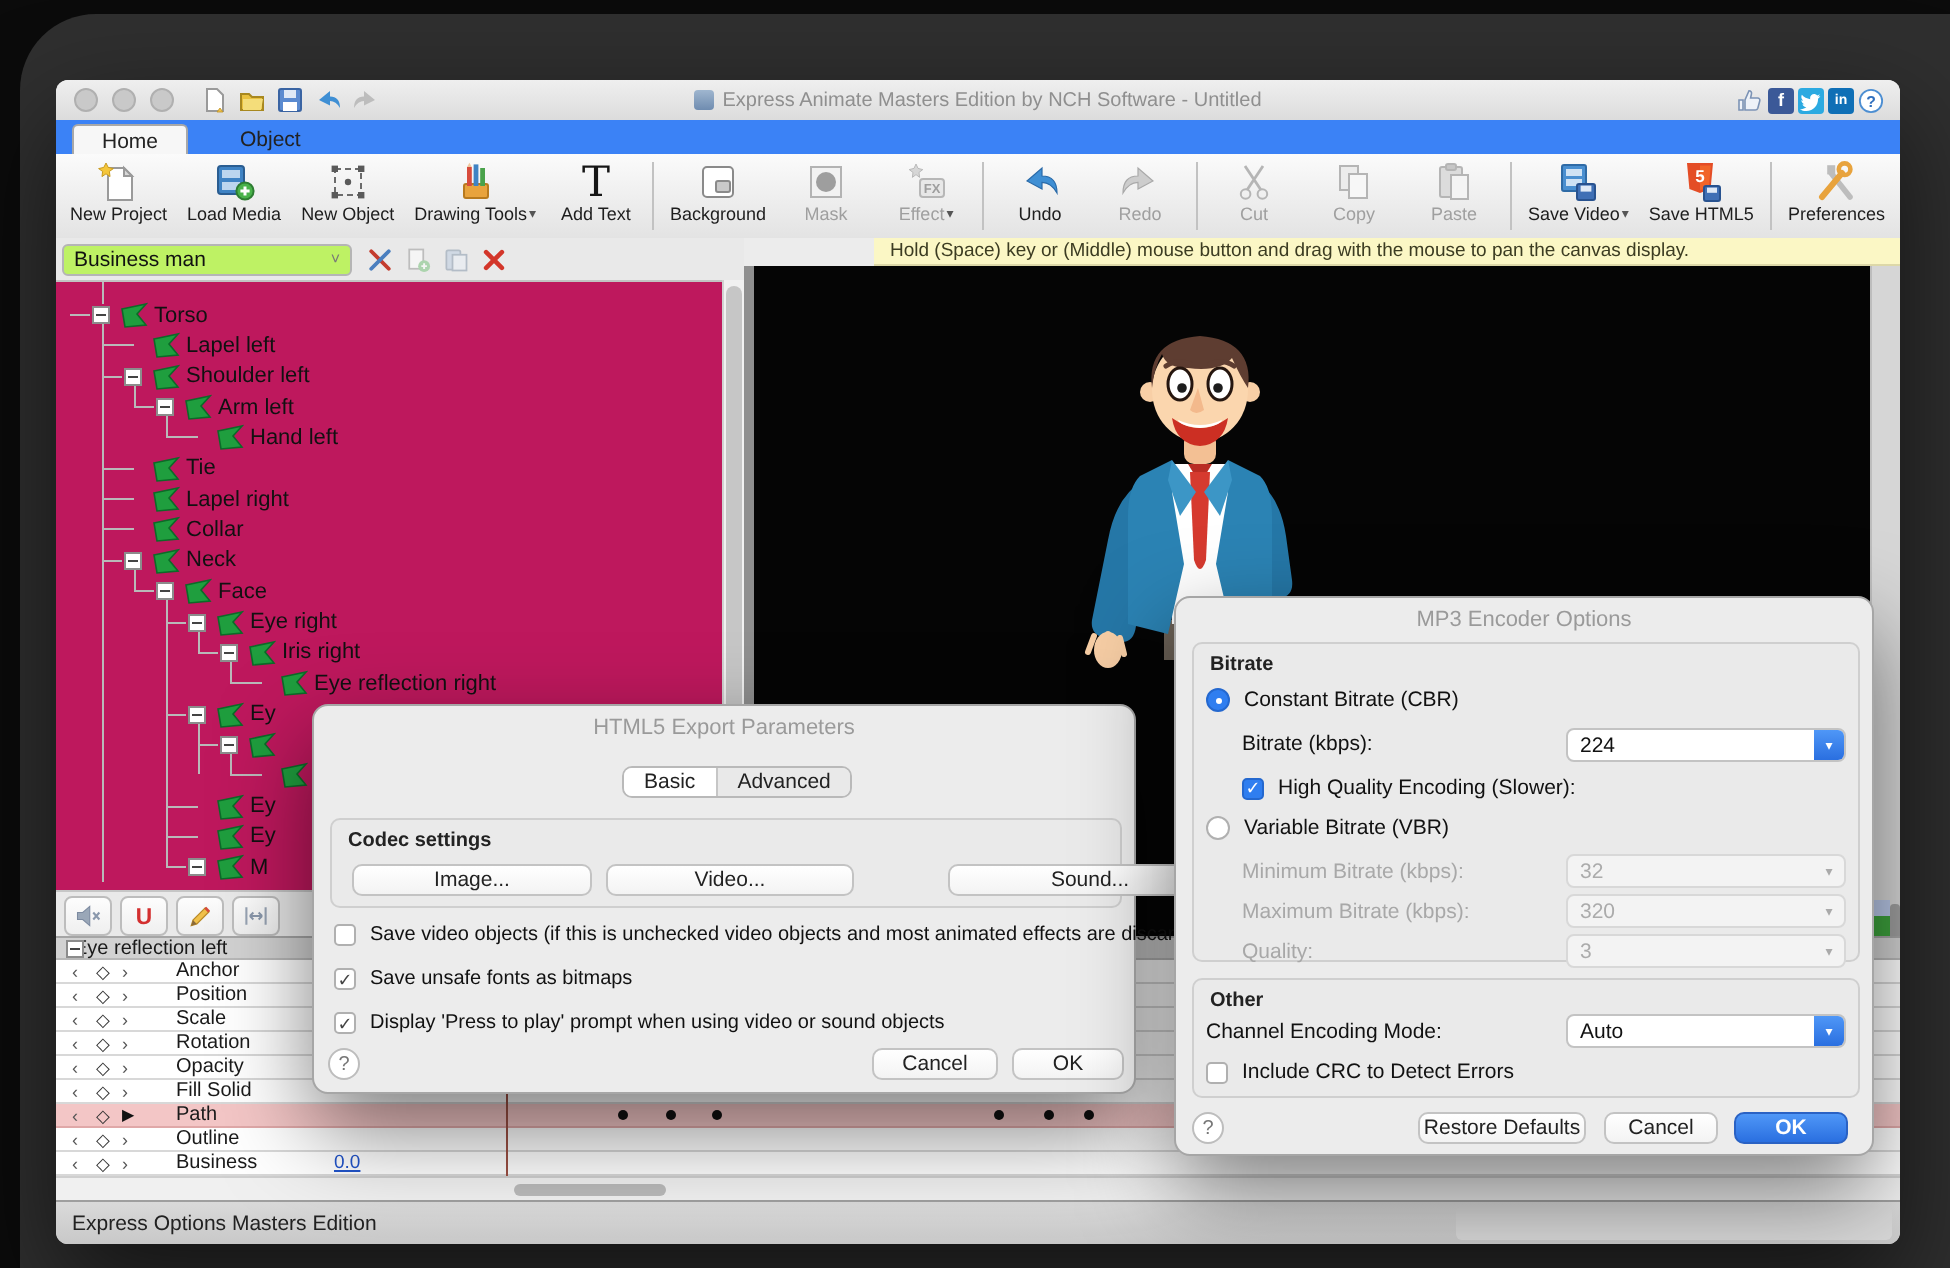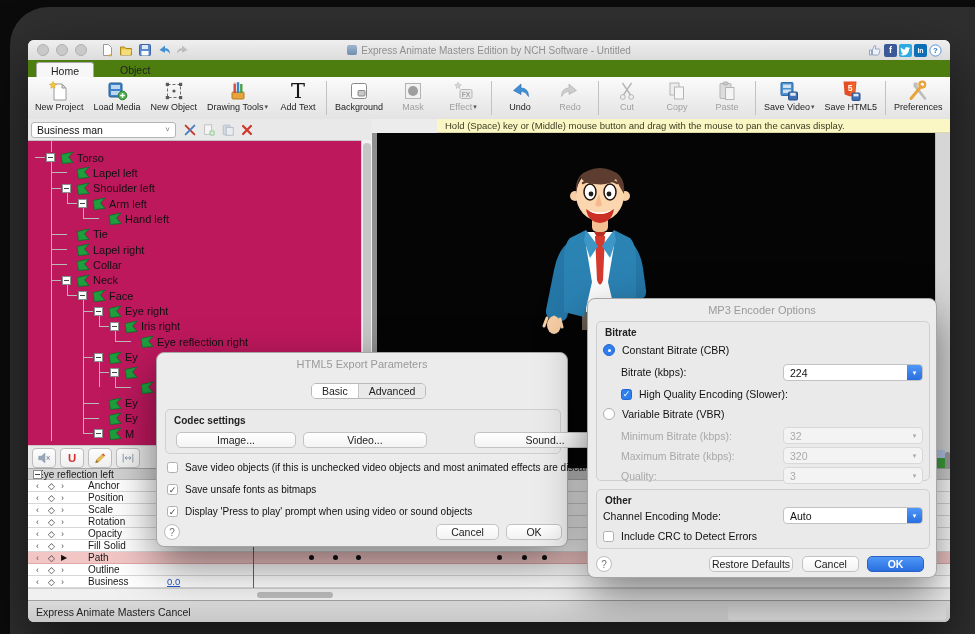--- a/index.html
+++ b/index.html
@@ -17,42 +17,42 @@
   .qicons{display:flex;gap:4px;margin-left:12px;align-items:center;}
   .qicon{width:15px;height:15px;display:flex;align-items:center;justify-content:center;}
   .qicon svg{width:14px;height:14px;}
   .title-center{position:absolute;left:0;right:0;text-align:center;color:#8f8f8f;font-size:10px;pointer-events:none;
        display:flex;justify-content:center;align-items:center;gap:4px;}
   .appico{display:inline-block;width:10px;height:10px;background:linear-gradient(#9fb6cf,#6f8cb0);border-radius:2px;}
   .social{position:absolute;right:8px;top:3px;display:flex;gap:2px;align-items:center;}
   .sq{width:13px;height:13px;border-radius:2px;display:flex;align-items:center;justify-content:center;color:#fff;
       font-size:9px;font-weight:bold;}
   
-  .tabrow{position:absolute;left:0;top:20px;right:0;height:17px;background:#4d7c0f;border-bottom:3px solid #ef4444;text-decoration:underline;}
+  .tabrow{position:absolute;left:0;top:20px;right:0;height:17px;background:#3b82f6;border-bottom:3px solid #ef4444;text-decoration:underline;}
   .rtab{position:absolute;top:2px;height:15px;padding:0 14px;display:flex;align-items:center;font-size:10.5px;color:#222;}
   .rtab.active{background:#f7f7f7;border:1px solid #a8a8a8;border-bottom:none;border-radius:3px 3px 0 0;}
   
   .toolbar{position:absolute;left:0;top:37px;right:0;height:42px;background:linear-gradient(#fbfbfb,#e3e3e3);
       border-bottom:1px solid #a9a9a9;display:flex;align-items:stretch;padding:0 2px;}
   .tb-btn{display:flex;flex-direction:column;align-items:center;justify-content:flex-start;padding:2px 5px 1px;min-width:40px;}
   .tb-ic{height:23px;display:flex;align-items:center;justify-content:center;}
   .tb-ic svg{width:22px;height:22px;}
   .tb-lblw{display:flex;align-items:center;gap:1px;}
   .tb-lbl{font-size:9px;color:#1d1d1d;white-space:nowrap;}
   .tb-btn.disabled .tb-lbl{color:#9f9f9f;}
   .tb-caret{font-size:7px;color:#555;}
   .tb-sep{width:1px;background:#c2c2c2;margin:4px 3px;}
   
   .hintbar{position:absolute;left:344px;top:79px;right:0;height:14px;background:#ececec;border-bottom:1px solid #c9c9c9;}
   .hintyellow{position:absolute;left:65px;top:0;right:0;bottom:0;background:#fbf7c5;border-bottom:1px solid #ddd8a8;
       display:flex;align-items:center;padding-left:8px;font-size:9.5px;color:#3c3c22;white-space:nowrap;overflow:hidden;}
   
   .leftpanel{position:absolute;left:0;top:79px;width:344px;height:349px;background:#e9e9e9;}
   .combo-row{position:absolute;left:0;top:0;right:0;height:21px;display:flex;align-items:center;padding-left:3px;}
-  .combo{height:16px;background:#ffffff;border:1px solid #b5b5b5;border-radius:3px;display:flex;align-items:center;
+  .combo{height:16px;background:#bef264;border:1px solid #b5b5b5;border-radius:3px;display:flex;align-items:center;
       justify-content:space-between;padding:0 5px;font-size:10.5px;color:#111;box-sizing:border-box;}
   .obj-combo{width:145px;}
   .chev{font-size:8px;color:#777;}
   .mini-tools{display:flex;gap:2px;margin-left:5px;}
   .mini-btn{width:17px;height:16px;display:flex;align-items:center;justify-content:center;}
   .mini-btn svg{width:14px;height:14px;}
   .tree{position:absolute;left:0;top:21px;width:333px;height:305px;background:#be185d;border-top:1px solid #c2c2c2;overflow:hidden;}
   .vscroll{position:absolute;left:333px;top:21px;width:11px;height:305px;background:#f1f1f1;border-left:1px solid #d2d2d2;box-sizing:border-box;}
   .vthumb{position:absolute;left:1px;width:8px;border-radius:4px;background:#c6c6c6;}
   .trow{position:absolute;height:15px;display:flex;align-items:center;font-size:11px;color:#111;white-space:nowrap;}
@@ -728,21 +728,21 @@
             <span style="position: absolute; left: 139px; color: rgb(34, 85, 204); text-decoration: underline; font-size: 9.5px;">0.0</span>
           </div>
         </div>
       <div class="playhead" style="left:225px;"></div>
       <div class="hscroll">
           <div class="hthumb"></div>
         </div>
     </div>
 
     <div class="statusbar">
-      <span>Express Animate Masters Cancel</span>
+      <span>Express Options Masters Edition</span>
       <div class="statusdiv"></div>
     </div>
 
     <div class="dialog" style="left:128px;top:312px;width:412px;height:195px;">
       <div class="dtitle">HTML5 Export Parameters</div>
       <div class="seg" style="left:154px;top:30px;">
         <div class="s active">Basic</div>
         <div class="s">Advanced</div>
       </div>
       <div class="groupbox" style="left:8px;top:56px;width:396px;height:45px;text-align:center;">

